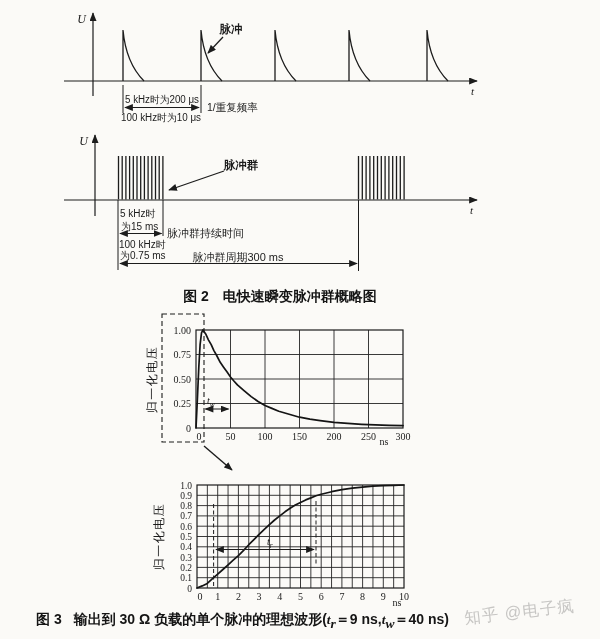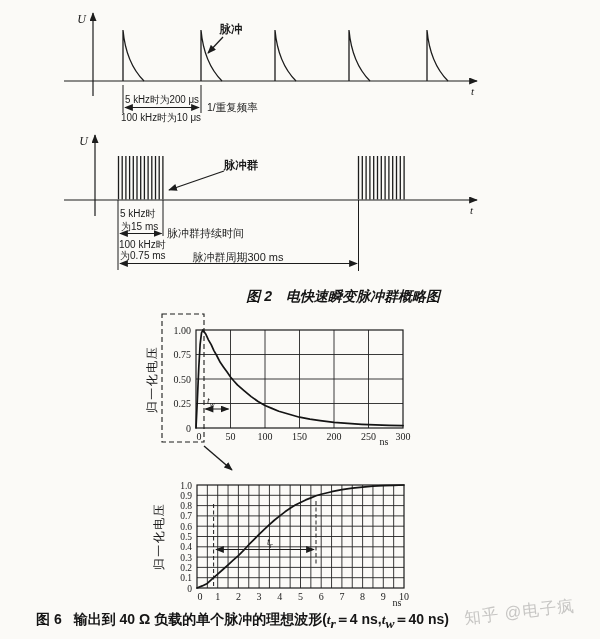--- a/index.html
+++ b/index.html
@@ -204,16 +204,16 @@
     <line class="stroke" x1="213.6" y1="504" x2="213.6" y2="586" stroke-width="1" stroke-dasharray="4 2.5"></line>
     <line class="stroke" x1="316" y1="501" x2="316" y2="566" stroke-width="1" stroke-dasharray="4 2.5"></line>
     <line class="stroke" x1="216" y1="549.5" x2="314" y2="549.5" stroke-width="1" marker-start="url(#ah)" marker-end="url(#ah)"></line>
     <text x="267" y="545" font-size="10" class="math"><tspan>t</tspan><tspan dy="2.5" font-size="7.5">r</tspan></text>
   </g>
 </svg>
 
 <div class="vlabel" style="left:118px;top:371px;width:68px;">归一化电压</div>
 <div class="vlabel" style="left:125px;top:528px;width:68px;">归一化电压</div>
 
-<div class="caption" style="left:120px;top:288px;width:320px;text-align:right;font-style:italic;">图 2　电快速瞬变脉冲群概略图</div>
-<div class="caption" style="left:36px;top:611px;"><span>图 6</span><span style="display:inline-block;width:12px;"></span><span>输出到 40 Ω 负载的单个脉冲的理想波形(</span><span class="math">t</span><sub class="math">r</sub><span>＝4 ns,</span><span class="math">t</span><sub class="math">w</sub><span>＝40 ns)</span></div>
+<div class="caption" style="left:120px;top:288px;width:320px;text-align:center;">图 2　电快速瞬变脉冲群概略图</div>
+<div class="caption" style="left:36px;top:611px;"><span>图 3</span><span style="display:inline-block;width:12px;"></span><span>输出到 30 Ω 负载的单个脉冲的理想波形(</span><span class="math">t</span><sub class="math">r</sub><span>＝9 ns,</span><span class="math">t</span><sub class="math">w</sub><span>＝40 ns)</span></div>
 
 <div class="watermark">知乎 @电子疯</div>
 
 </body></html>

